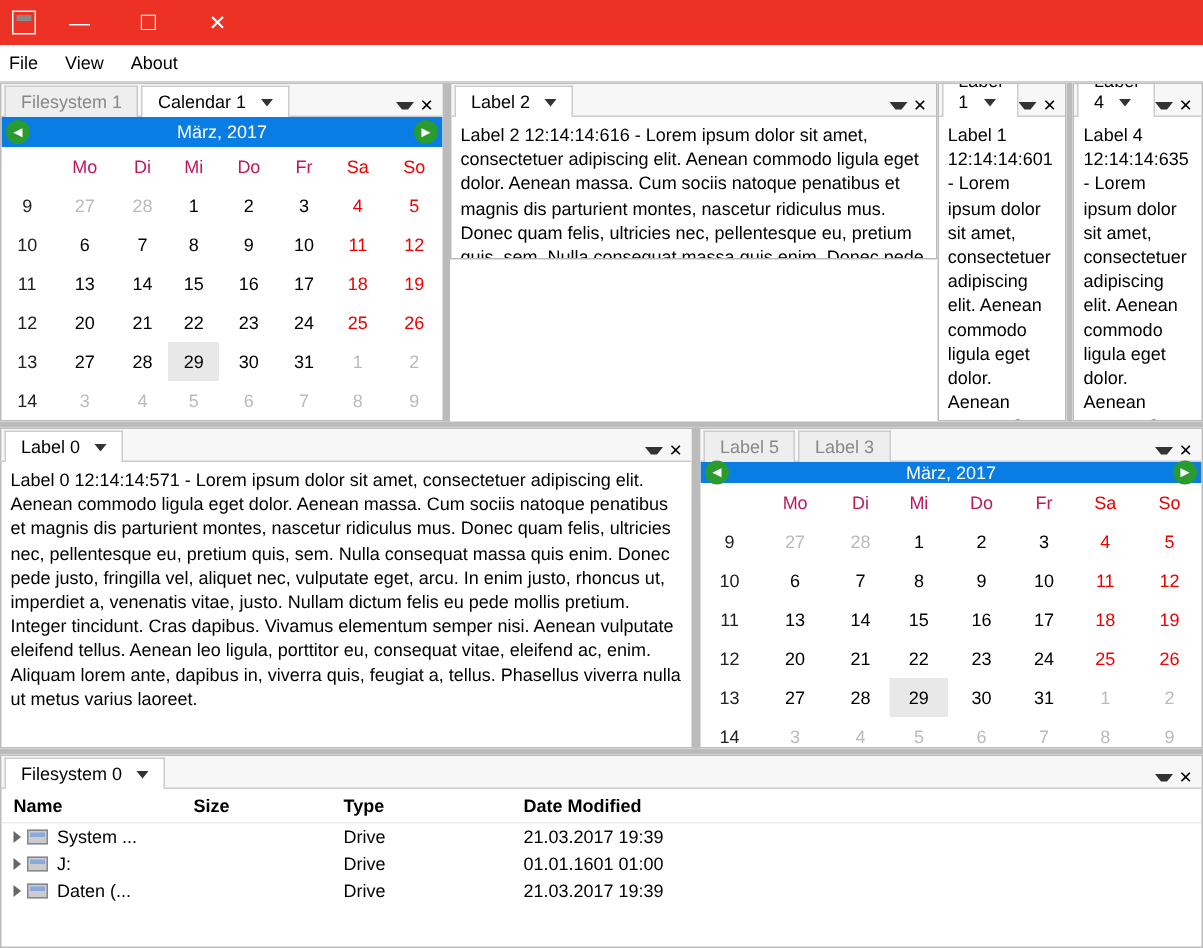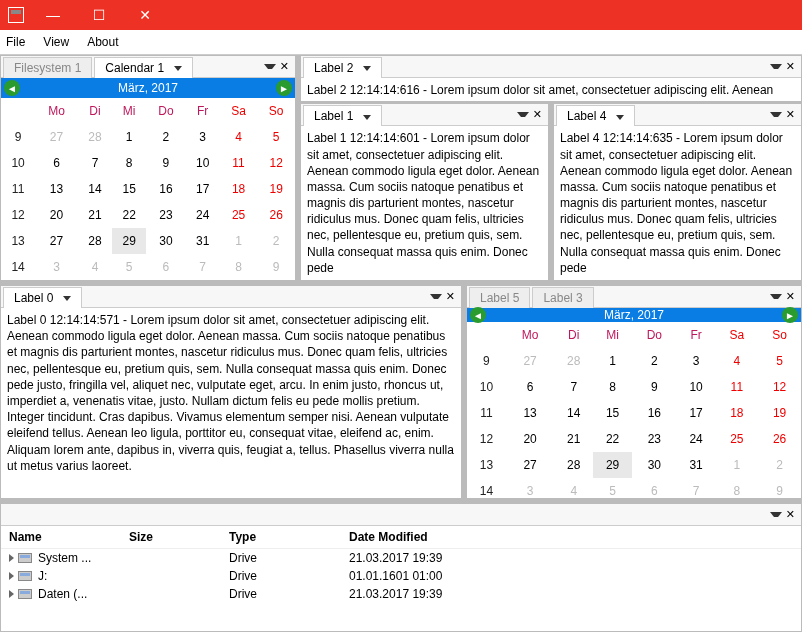--- a/index.html
+++ b/index.html
@@ -9,21 +9,21 @@
 .titlebar .ico::after{content:"";position:absolute;left:2px;right:2px;top:2px;height:4px;background:#888}
 .title{flex:1}
 .winbtns{display:flex;height:100%}
 .winbtn{width:46px;display:flex;align-items:center;justify-content:center;color:#fff;font-size:14px}
 .winbtn.close{background:#ed3124}
 .menubar{height:24px;display:flex;align-items:center;padding:0 6px;background:#fff}
 .menubar span{margin-right:18px}
 .content{flex:1;display:flex;flex-direction:column;border-top:1px solid #ccc}
 .row{display:flex;border-bottom:4px solid #bbb}
 .pane{display:flex;flex-direction:column;background:#fff;border:1px solid #bbb;position:relative;overflow:hidden}
-.tabbar{height:22px;display:flex;align-items:center;background:#f7f7f7;border-bottom:1px solid #ccc;position:relative}
+.tabbar{height:22px;display:flex;align-items:flex-end;background:#f7f7f7;border-bottom:1px solid #ccc;position:relative}
 .tab{padding:3px 10px;border:1px solid #ccc;border-bottom:none;background:#fff;margin-left:2px;position:relative;top:1px}
 .tab.inactive{background:#eee;color:#888}
 .tabctrl{margin-left:auto;display:flex;align-items:center;gap:2px;padding-right:4px}
 .tabctrl span{font-size:11px;padding:0 2px}
 .tri{display:inline-block;width:0;height:0;border-left:4px solid transparent;border-right:4px solid transparent;border-top:5px solid #333}
 .calhdr{background:#0a7de4;color:#fff;height:20px;display:flex;align-items:center;justify-content:center;position:relative}
 .calhdr .arrow{position:absolute;width:16px;height:16px;border-radius:50%;background:#2a9b2f;display:flex;align-items:center;justify-content:center;font-size:10px;color:#fff}
 .calhdr .arrow.l{left:3px}.calhdr .arrow.r{right:3px}
 table.cal{width:100%;border-collapse:collapse}
 table.cal th,table.cal td{text-align:center;height:26px;font-weight:normal}
@@ -150,21 +150,21 @@
               <td class="other">6</td>
               <td class="other">7</td>
               <td class="other">8</td>
               <td class="other">9</td>
             </tr>
           </tbody>
         </table>
   </div>
   <div class="vsplit"></div>
 
-  <div style="flex:1;display:flex;flex-direction:column">
+  <div style="flex:1;display:flex;flex-direction:row">
     <div class="pane" style="height:118px">
       <div class="tabbar">
         <div class="tab hasdrop">Label 2</div>
         <div class="tabctrl">
               <span class="tri"></span>
               <span>✕</span>
             </div>
       </div>
       <div class="txt">Label 2 12:14:14:616 - Lorem ipsum dolor sit amet, consectetuer adipiscing elit. Aenean commodo ligula eget dolor. Aenean massa. Cum sociis natoque penatibus et magnis dis parturient montes, nascetur ridiculus mus. Donec quam felis, ultricies nec, pellentesque eu, pretium quis, sem. Nulla consequat massa quis enim. Donec pede justo, fringilla vel, aliquet nec, vulputate eget, arcu. In enim justo, rhoncus ut, imperdiet a, venenatis vitae, justo. Nullam dictum felis eu pede mollis pretium. Integer tincidunt. Cras dapibus. Vivamus elementum semper nisi. Aenean vulputate eleifend tellus. Aenean leo ligula, porttitor eu, consequat vitae, eleifend ac, enim. Aliquam lorem ante, dapibus in, viverra quis,</div>
     </div>
@@ -293,20 +293,21 @@
               <td class="other">8</td>
               <td class="other">9</td>
             </tr>
           </tbody>
         </table>
   </div>
 </div>
 
 <div class="pane" style="flex:1">
   <div class="tabbar">
+    <div class="tab hasdrop">Filesystem 0</div>
     <div class="tabctrl">
           <span class="tri"></span>
           <span>✕</span>
         </div>
   </div>
   <div class="fshdr">
     <div class="c1">Name</div>
     <div class="c2">Size</div>
     <div class="c3">Type</div>
     <div class="c4">Date Modified</div>

